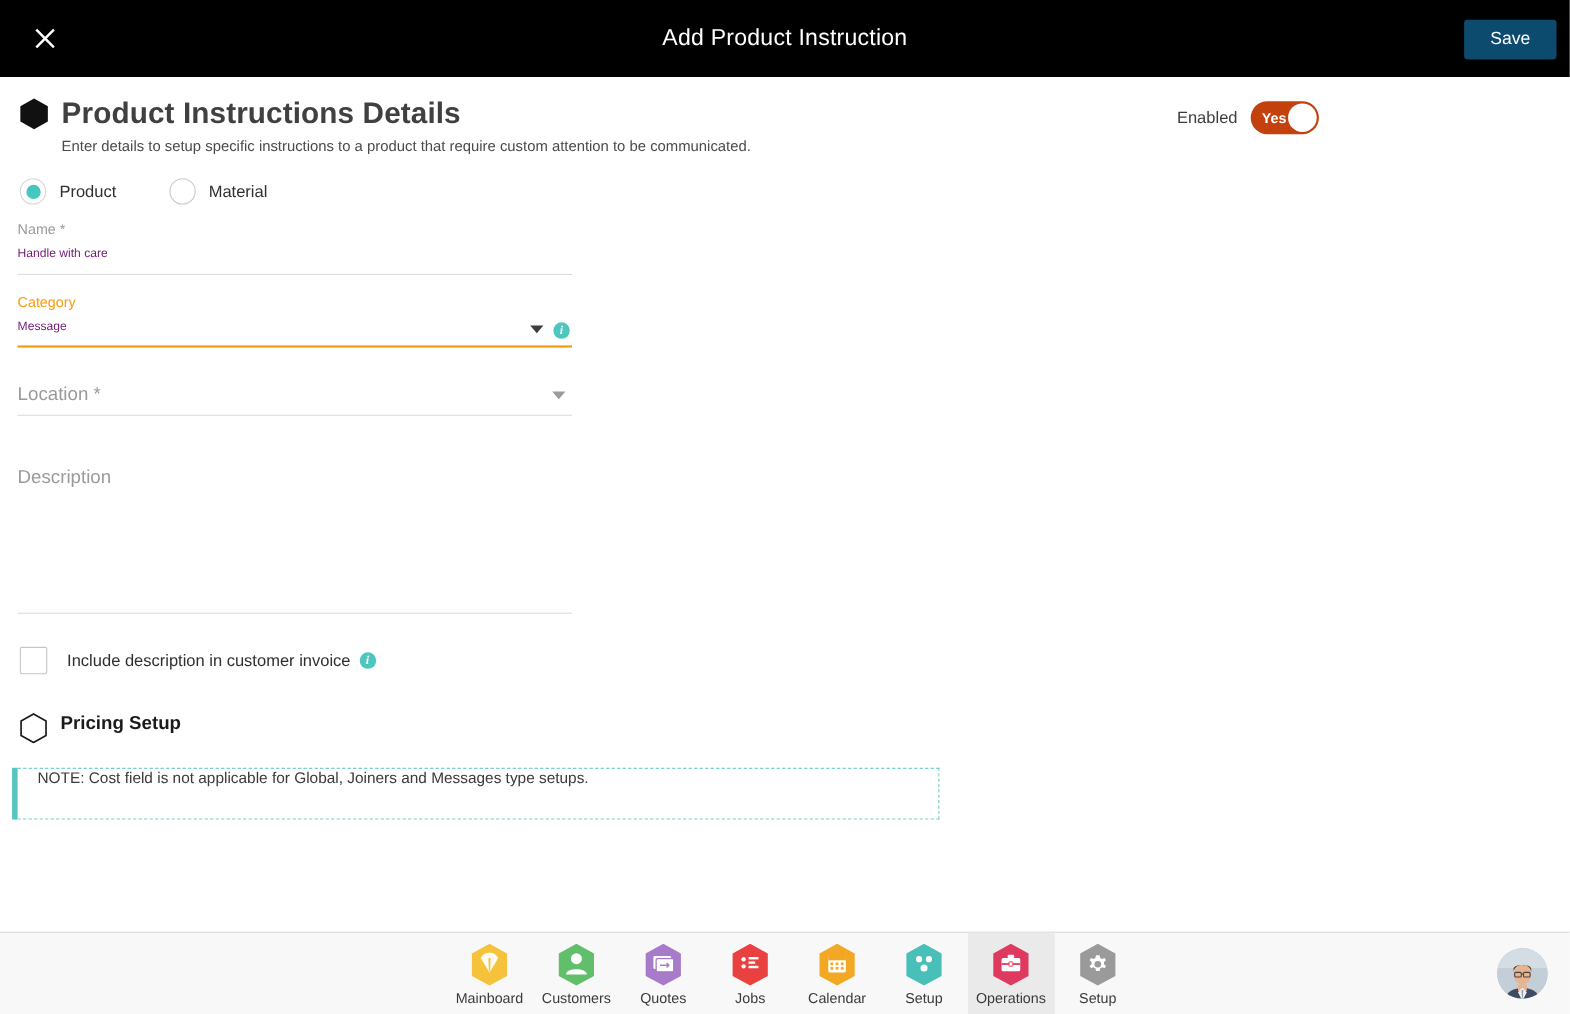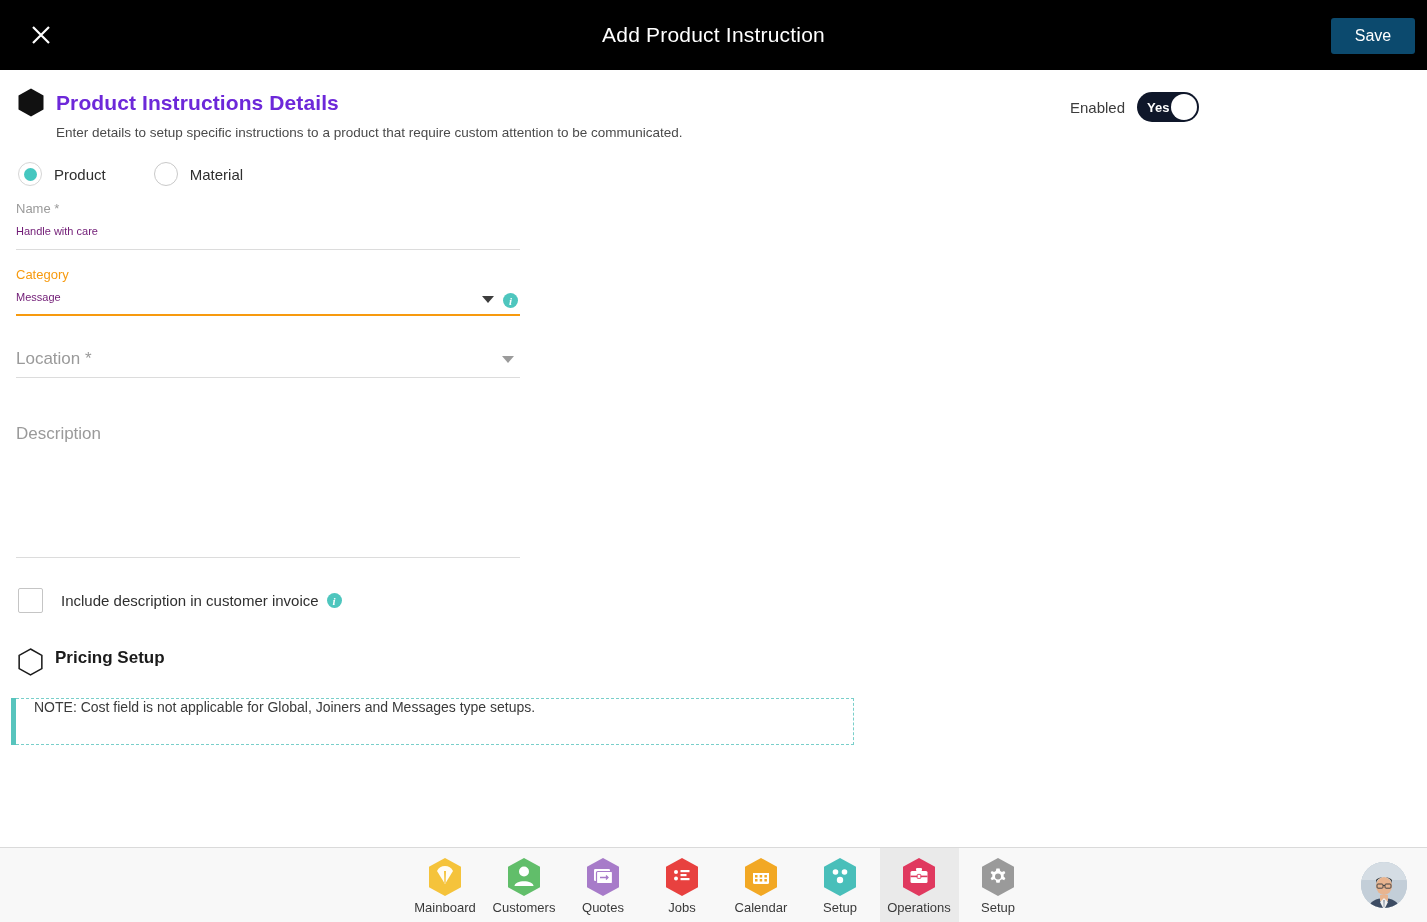--- a/index.html
+++ b/index.html
@@ -55,37 +55,37 @@
     background: #ffffff;
     overflow: hidden;
   }
 
   .section-head {
     position: absolute; left: 18px; top: 18px;
     display: flex; align-items: center;
   }
   .hex-filled { width: 26px; height: 29px; margin-right: 12px; }
   .section-title {
-    font-size: 21px; font-weight: bold; color: #6d28d9;
+    font-size: 27px; font-weight: bold; color: #404040;
     letter-spacing: .1px;
   }
   .section-sub {
     position: absolute; left: 56px; top: 55px;
     font-size: 13.5px; color: #4a4a4a;
   }
 
   .enabled-wrap {
     position: absolute; right: 228px; top: 22px;
     display: flex; align-items: center;
   }
   .enabled-label { font-size: 15px; color: #3c3c3c; margin-right: 12px; }
   .toggle {
     position: relative;
     width: 62px; height: 30px;
-    background: #0f172a;
+    background: #c2410c;
     border-radius: 15px;
     cursor: pointer;
     display: flex; align-items: center;
   }
   .toggle-text {
     position: absolute; left: 10px;
     color: #ffffff; font-size: 13px; font-weight: bold;
   }
   .toggle-knob {
     position: absolute; right: 2px; top: 2px;

